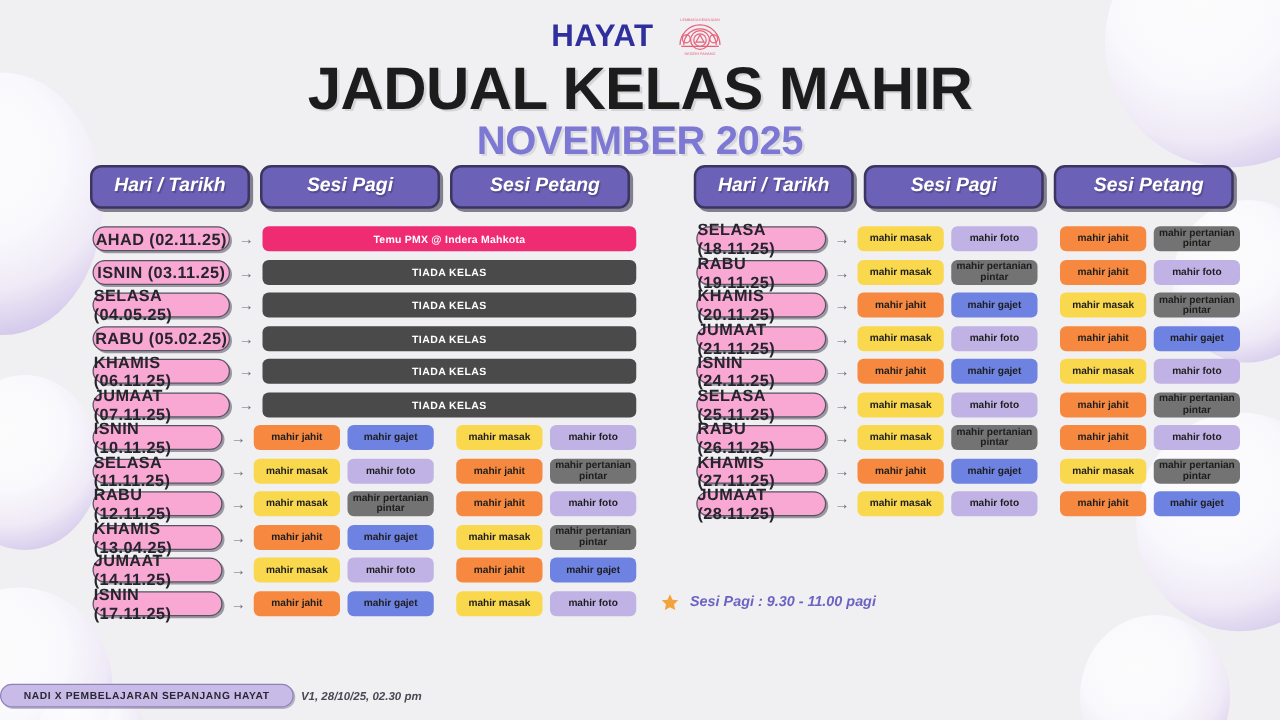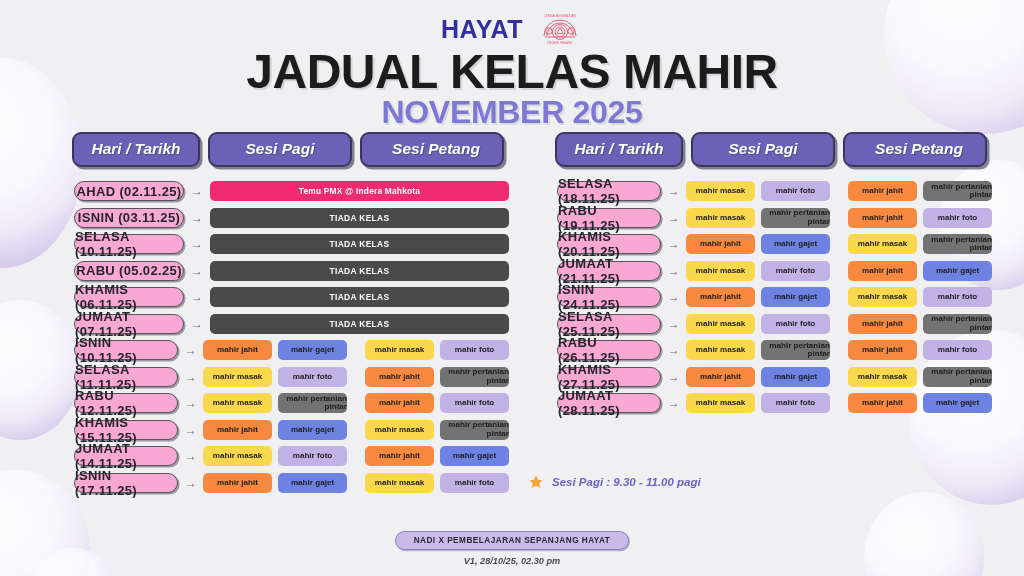--- a/index.html
+++ b/index.html
@@ -101,21 +101,21 @@
   .arrow {
     width: 26px; text-align: center;
     color: #6e6a78; font-size: 12px; line-height: 1;
   }
   .cells { display: flex; gap: 6px; flex: 1; }
 
   .chip {
     height: 20px;
     border-radius: 5px;
     display: flex; align-items: center; justify-content: center;
-    text-align: right;
+    text-align: center;
     font-size: 8.1px; font-weight: 700;
     color: #1d1d1d;
     line-height: 1.04;
     padding: 0 0;
   }
   .chip.w-pagi { width: 69px; }
   .chip.w-ptg  { width: 69px; }
   .gap-mid { width: 6px; }
 
   .c-jahit { background: #f6893f; }
@@ -140,21 +140,21 @@
   .leg-item { display: flex; align-items: center; gap: 8px; }
   .leg-item span.txt {
     font-size: 11.5px; font-weight: 700; font-style: italic;
     color: #6b63c4;
   }
   .star { width: 16px; height: 16px; display: block; }
 
   
   .footer {
     position: absolute; left: 0; right: 0; bottom: 10px;
-    display: flex; flex-direction: column; align-items: center; gap: 6px;
+    display: flex; flex-direction: row; align-items: center; gap: 6px;
   }
   .footpill {
     background: #c9bbe8;
     border: 1px solid #8d82b8;
     border-radius: 11px;
     padding: 4px 18px;
     font-size: 8.2px; font-weight: 700; letter-spacing: .5px;
     color: #2a2733;
     box-shadow: 1.2px 1.2px 0 rgba(80,74,110,.35);
   }
@@ -221,21 +221,21 @@
             </div>
           </div>
           <div class="row">
             <div class="daypill">ISNIN (03.11.25)</div>
             <div class="arrow">→</div>
             <div class="cells">
               <div class="wide w-none">TIADA KELAS</div>
             </div>
           </div>
           <div class="row">
-            <div class="daypill">SELASA (10.11.25)</div>
+            <div class="daypill">SELASA (04.05.25)</div>
             <div class="arrow">→</div>
             <div class="cells">
               <div class="wide w-none">TIADA KELAS</div>
             </div>
           </div>
           <div class="row">
             <div class="daypill">RABU (05.02.25)</div>
             <div class="arrow">→</div>
             <div class="cells">
               <div class="wide w-none">TIADA KELAS</div>
@@ -282,21 +282,21 @@
             <div class="arrow">→</div>
             <div class="cells">
               <div class="chip w-pagi c-masak">mahir masak</div>
               <div class="chip w-pagi c-tani">mahir pertanian pintar</div>
               <div class="gap-mid"></div>
               <div class="chip w-ptg c-jahit">mahir jahit</div>
               <div class="chip w-ptg c-foto">mahir foto</div>
             </div>
           </div>
           <div class="row">
-            <div class="daypill">KHAMIS (15.11.25)</div>
+            <div class="daypill">KHAMIS (13.04.25)</div>
             <div class="arrow">→</div>
             <div class="cells">
               <div class="chip w-pagi c-jahit">mahir jahit</div>
               <div class="chip w-pagi c-gajet">mahir gajet</div>
               <div class="gap-mid"></div>
               <div class="chip w-ptg c-masak">mahir masak</div>
               <div class="chip w-ptg c-tani">mahir pertanian pintar</div>
             </div>
           </div>
           <div class="row">

